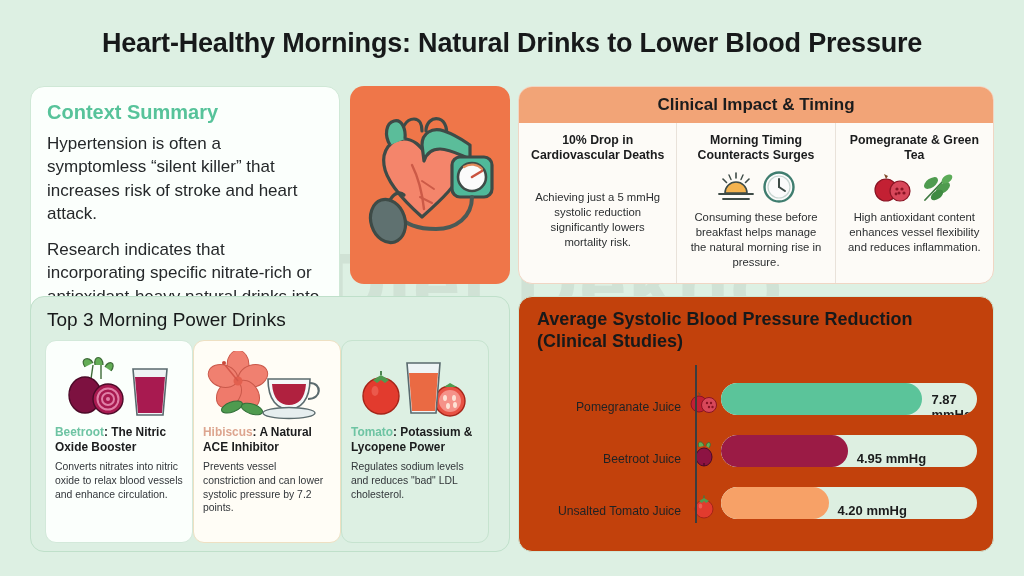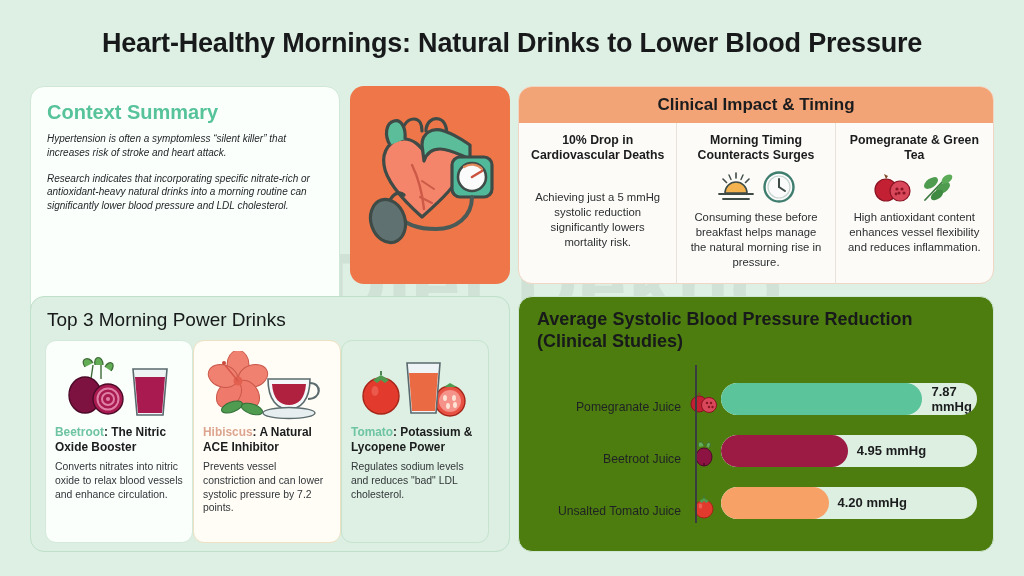--- a/index.html
+++ b/index.html
@@ -35,21 +35,21 @@
 
   .panel { position:absolute; border-radius:14px; box-sizing:border-box; z-index:2; }
 
   
   #context-panel {
     left:30px; top:86px; width:310px; height:256px;
     background:#fbfffc; border:1px solid #cfe8d6;
     padding:14px 16px 10px 16px;
   }
   .ctx-title { color:#57c39a; font-size:20px; font-weight:700; margin:0 0 8px 0; }
-  .ctx-p { font-size:10px; line-height:1.38; color:#25282a; margin:0 0 12px 0;font-style:italic; }
+  .ctx-p { font-size:17px; line-height:1.38; color:#25282a; margin:0 0 12px 0; }
 
   
   #heart-card {
     left:350px; top:86px; width:160px; height:198px;
     background:#ef7649; border-radius:14px; overflow:hidden;
   }
   .heart-svg { position:absolute; left:50%; top:50%; transform:translate(-50%,-50%); }
 
   
   #clinical-panel {
@@ -88,40 +88,40 @@
   .dc-1 { background:#fffdf6; border:1px solid #eee0c2; }
   .dc-2 { background:#ddf0e3; border:1px solid #c6e3cf; }
   .dc-img { height:74px; display:flex; align-items:center; justify-content:center; }
   .dc-h { font-size:11.9px; font-weight:700; color:#1b1c1d; line-height:1.26; margin-top:2px; }
   .dc-h .kw { font-weight:700; }
   .dc-b { font-size:10.4px; line-height:1.33; color:#32363a; margin-top:5px; }
 
   
   #chart-panel {
     left:518px; top:296px; width:476px; height:256px;
-    background:#4d7c0f; border:1px solid #cfe8d6;
+    background:#c2410c; border:1px solid #cfe8d6;
     padding:12px 16px 10px 18px;
   }
   .chart-title { font-size:18px; font-weight:700; color:#17191a; line-height:1.22; margin-bottom:6px; }
   .chart-body { position:relative; height:176px; padding-top:4px; }
   .axis {
     position:absolute; left:158px; top:6px; width:2px; height:158px; background:#3a3d3f; z-index:2;
   }
   .bar-row { display:flex; align-items:flex-end; height:52px; }
   .bar-label {
     width:150px; text-align:right; padding-right:6px; box-sizing:border-box;
     font-size:12.2px; color:#1f2224; line-height:1.2;
   }
   .bar-ico { width:34px; display:flex; align-items:center; justify-content:center; }
   .bar-track {
     flex:1; height:32px; background:#ddefe1; border-radius:16px; position:relative; overflow:hidden;
   }
   .bar-fill { position:absolute; left:0; top:0; height:32px; border-radius:16px; }
   .bar-val {
-    position:absolute; top:0; height:32px; display:flex; align-items:center;
+    position:absolute; top:8px; height:32px; display:flex; align-items:center;
     font-size:13px; font-weight:700; color:#1b1c1d; padding-left:9px;
   }
 </style>
 </head>
 <body>
 
 <div class="stage">
 
   <div class="watermark">
     <span class="wm-mark"></span>

